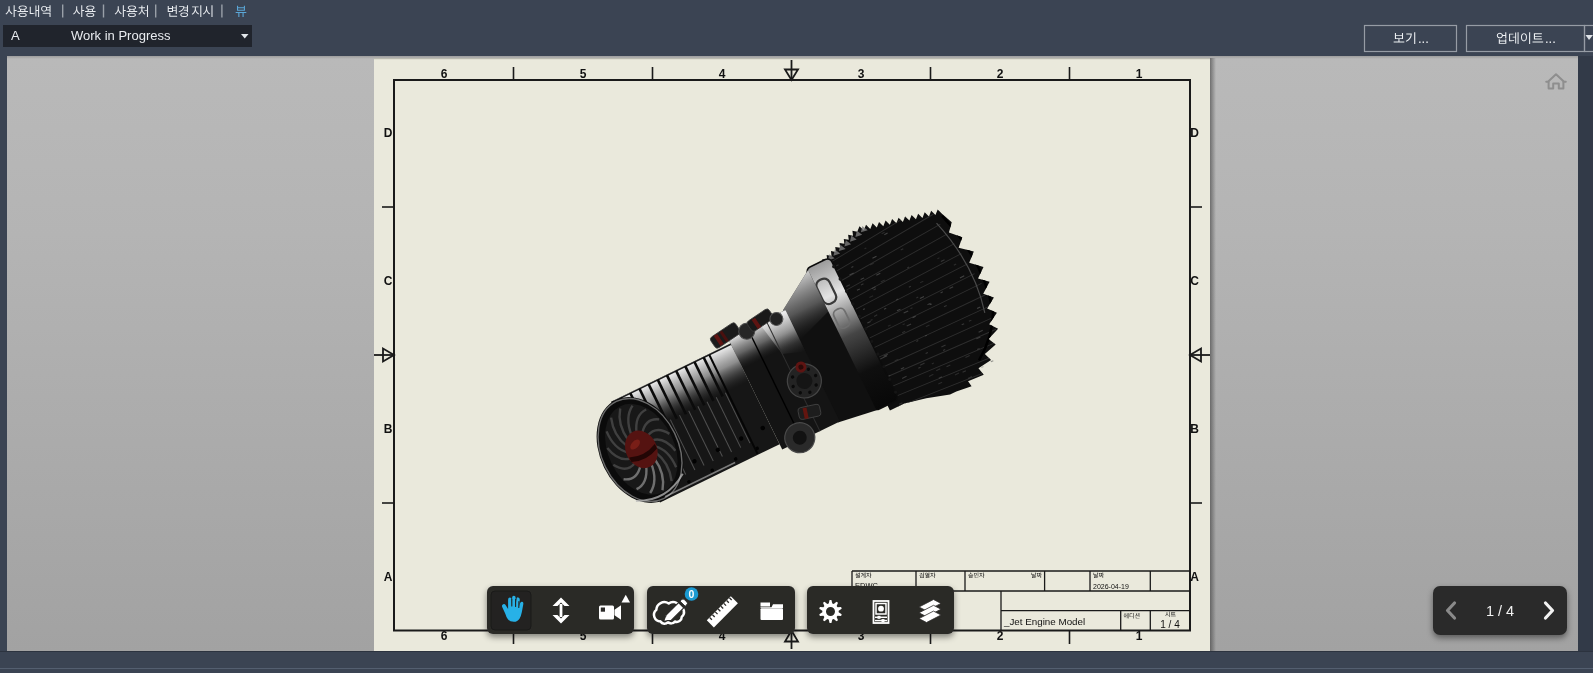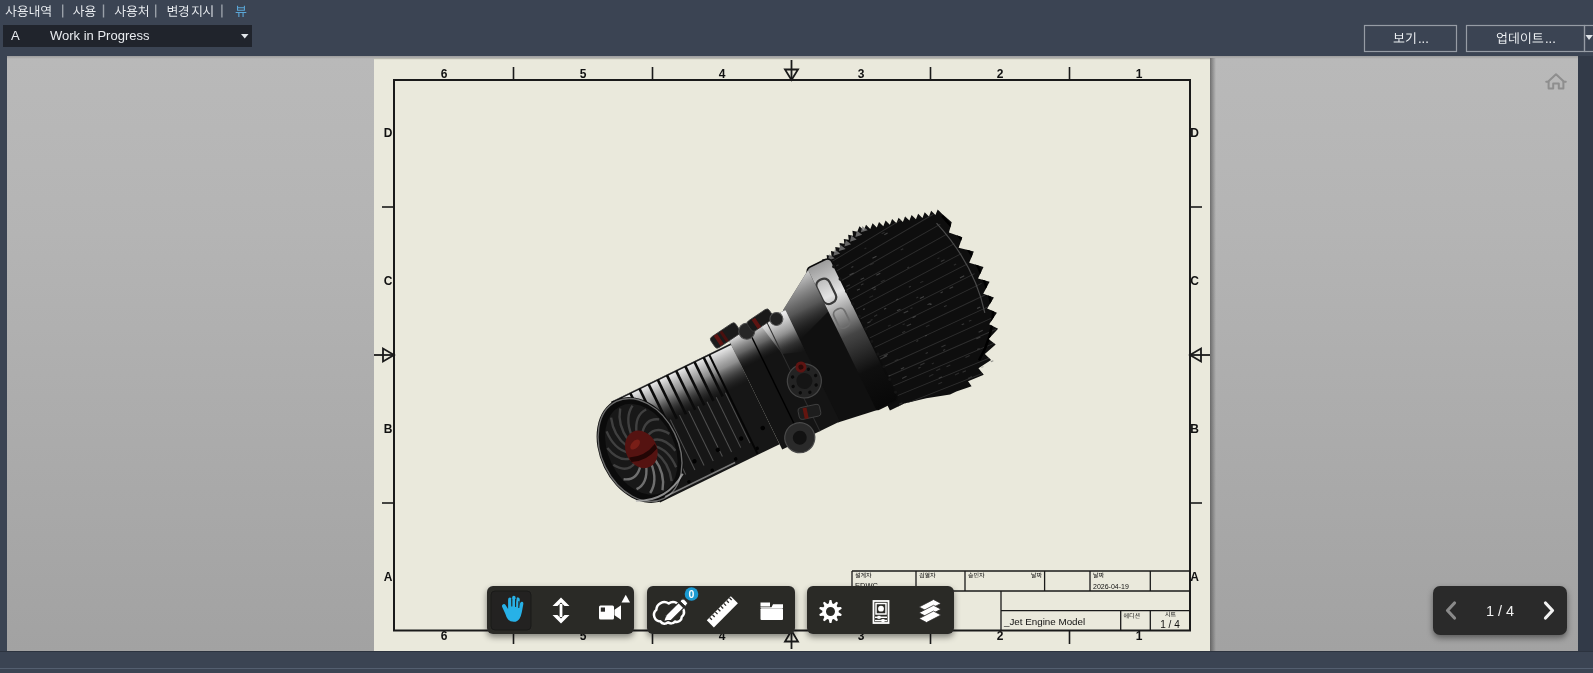--- a/index.html
+++ b/index.html
@@ -11,21 +11,21 @@
     <path transform="translate(114.2,16)" d="M3.53 -9.73L4.41 -9.73L4.41 -7.62Q4.41 -6.66 4.16 -5.72Q3.92 -4.78 3.48 -3.96Q3.03 -3.14 2.44 -2.51Q1.84 -1.88 1.14 -1.50L0.48 -2.36Q1.12 -2.69 1.68 -3.24Q2.23 -3.80 2.65 -4.51Q3.06 -5.22 3.30 -6.02Q3.53 -6.81 3.53 -7.62L3.53 -9.73Z M3.72 -9.73L4.59 -9.73L4.59 -7.62Q4.59 -6.86 4.82 -6.09Q5.05 -5.31 5.46 -4.63Q5.88 -3.95 6.41 -3.42Q6.95 -2.89 7.58 -2.58L6.91 -1.72Q6.22 -2.09 5.64 -2.70Q5.06 -3.30 4.63 -4.09Q4.20 -4.88 3.96 -5.78Q3.72 -6.69 3.72 -7.62L3.72 -9.73Z M8.61 -10.75L9.69 -10.75L9.69 1.02L8.61 1.02L8.61 -10.75Z M9.44 -5.98L11.61 -5.98L11.61 -5.08L9.44 -5.08L9.44 -5.98Z M15.02 -6.77L16.10 -6.77L16.10 -4.55L15.02 -4.55L15.02 -6.77Z M19.33 -6.77L20.41 -6.77L20.41 -4.55L19.33 -4.55L19.33 -6.77Z M12.39 -4.94L23.02 -4.94L23.02 -4.06L12.39 -4.06L12.39 -4.94Z M17.71 -3.17Q19.58 -3.17 20.65 -2.64Q21.72 -2.11 21.72 -1.09Q21.72 -0.09 20.65 0.45Q19.58 1.00 17.71 1.00Q15.82 1.00 14.75 0.45Q13.68 -0.09 13.68 -1.09Q13.68 -2.11 14.75 -2.64Q15.82 -3.17 17.71 -3.17Z M17.71 -2.34Q16.78 -2.34 16.13 -2.20Q15.47 -2.05 15.12 -1.77Q14.77 -1.50 14.77 -1.09Q14.77 -0.69 15.12 -0.41Q15.47 -0.12 16.13 0.02Q16.78 0.16 17.71 0.16Q18.63 0.16 19.28 0.02Q19.94 -0.12 20.29 -0.41Q20.64 -0.69 20.64 -1.09Q20.64 -1.50 20.29 -1.77Q19.94 -2.05 19.28 -2.20Q18.63 -2.34 17.71 -2.34Z M17.71 -10.53Q18.99 -10.53 19.92 -10.27Q20.85 -10.02 21.35 -9.52Q21.85 -9.03 21.85 -8.34Q21.85 -7.67 21.35 -7.18Q20.85 -6.69 19.92 -6.43Q18.99 -6.17 17.71 -6.17Q16.44 -6.17 15.51 -6.43Q14.58 -6.69 14.08 -7.18Q13.58 -7.67 13.58 -8.34Q13.58 -9.03 14.08 -9.52Q14.58 -10.02 15.51 -10.27Q16.44 -10.53 17.71 -10.53Z M17.71 -9.69Q16.78 -9.69 16.10 -9.53Q15.41 -9.38 15.04 -9.08Q14.68 -8.78 14.68 -8.34Q14.68 -7.92 15.04 -7.62Q15.41 -7.33 16.10 -7.16Q16.78 -7.00 17.71 -7.00Q18.64 -7.00 19.32 -7.16Q20.00 -7.33 20.37 -7.62Q20.74 -7.92 20.74 -8.34Q20.74 -8.78 20.37 -9.08Q20.00 -9.38 19.32 -9.53Q18.64 -9.69 17.71 -9.69Z M32.76 -10.75L33.82 -10.75L33.82 1.02L32.76 1.02L32.76 -10.75Z M30.23 -6.03L33.07 -6.03L33.07 -5.14L30.23 -5.14L30.23 -6.03Z M27.15 -7.95L28.01 -7.95L28.01 -6.94Q28.01 -6.02 27.77 -5.14Q27.54 -4.27 27.10 -3.52Q26.66 -2.77 26.08 -2.18Q25.49 -1.59 24.79 -1.25L24.18 -2.09Q24.82 -2.41 25.37 -2.91Q25.91 -3.42 26.31 -4.07Q26.71 -4.72 26.93 -5.45Q27.15 -6.19 27.15 -6.94L27.15 -7.95Z M27.35 -7.95L28.21 -7.95L28.21 -6.94Q28.21 -6.22 28.44 -5.52Q28.66 -4.81 29.07 -4.20Q29.48 -3.58 30.03 -3.09Q30.58 -2.61 31.23 -2.30L30.63 -1.47Q29.93 -1.80 29.33 -2.35Q28.73 -2.91 28.28 -3.63Q27.83 -4.36 27.59 -5.20Q27.35 -6.05 27.35 -6.94L27.35 -7.95Z M24.49 -8.70L30.82 -8.70L30.82 -7.84L24.49 -7.84L24.49 -8.70Z M27.15 -10.53L28.23 -10.53L28.23 -8.22L27.15 -8.22L27.15 -10.53Z" fill="#e8ebef"></path>
     <path transform="translate(166.5,16)" d="M6.27 -8.59L9.66 -8.59L9.66 -7.70L6.27 -7.70L6.27 -8.59Z M6.27 -6.06L9.67 -6.06L9.67 -5.17L6.27 -5.17L6.27 -6.06Z M9.23 -10.73L10.31 -10.73L10.31 -2.05L9.23 -2.05L9.23 -10.73Z M2.77 -0.14L10.59 -0.14L10.59 0.75L2.77 0.75L2.77 -0.14Z M2.77 -2.89L3.84 -2.89L3.84 0.31L2.77 0.31L2.77 -2.89Z M1.22 -9.95L2.30 -9.95L2.30 -7.89L5.47 -7.89L5.47 -9.95L6.53 -9.95L6.53 -4.03L1.22 -4.03L1.22 -9.95Z M2.30 -7.05L2.30 -4.92L5.47 -4.92L5.47 -7.05L2.30 -7.05Z M17.48 -8.58L20.62 -8.58L20.62 -7.70L17.48 -7.70L17.48 -8.58Z M17.38 -6.14L20.55 -6.14L20.55 -5.25L17.38 -5.25L17.38 -6.14Z M20.44 -10.75L21.52 -10.75L21.52 -3.70L20.44 -3.70L20.44 -10.75Z M16.77 -9.86L17.92 -9.86Q17.92 -8.36 17.26 -7.15Q16.59 -5.94 15.37 -5.07Q14.14 -4.20 12.44 -3.70L12.02 -4.56Q13.52 -5.00 14.58 -5.71Q15.64 -6.42 16.20 -7.35Q16.77 -8.28 16.77 -9.39L16.77 -9.86Z M12.61 -9.86L17.50 -9.86L17.50 -8.98L12.61 -8.98L12.61 -9.86Z M17.70 -3.58Q18.89 -3.58 19.76 -3.30Q20.62 -3.03 21.10 -2.52Q21.58 -2.02 21.58 -1.31Q21.58 -0.61 21.10 -0.10Q20.62 0.41 19.76 0.68Q18.89 0.95 17.70 0.95Q16.52 0.95 15.64 0.68Q14.77 0.41 14.29 -0.10Q13.81 -0.61 13.81 -1.31Q13.81 -2.02 14.29 -2.52Q14.77 -3.03 15.64 -3.30Q16.52 -3.58 17.70 -3.58Z M17.70 -2.72Q16.84 -2.72 16.21 -2.55Q15.58 -2.38 15.23 -2.06Q14.88 -1.75 14.88 -1.31Q14.88 -0.88 15.23 -0.55Q15.58 -0.23 16.21 -0.07Q16.84 0.09 17.70 0.09Q18.56 0.09 19.20 -0.07Q19.83 -0.23 20.18 -0.55Q20.53 -0.88 20.53 -1.31Q20.53 -1.75 20.18 -2.06Q19.83 -2.38 19.20 -2.55Q18.56 -2.72 17.70 -2.72Z M28.33 -9.06L29.20 -9.06L29.20 -7.16Q29.20 -6.23 28.94 -5.33Q28.67 -4.42 28.21 -3.62Q27.75 -2.83 27.14 -2.22Q26.53 -1.61 25.83 -1.25L25.20 -2.11Q25.84 -2.42 26.41 -2.95Q26.97 -3.48 27.40 -4.18Q27.83 -4.88 28.08 -5.64Q28.33 -6.41 28.33 -7.16L28.33 -9.06Z M28.53 -9.06L29.41 -9.06L29.41 -7.16Q29.41 -6.42 29.65 -5.69Q29.89 -4.95 30.33 -4.31Q30.77 -3.67 31.33 -3.17Q31.89 -2.67 32.55 -2.39L31.94 -1.53Q31.22 -1.88 30.60 -2.45Q29.98 -3.02 29.52 -3.77Q29.06 -4.52 28.80 -5.38Q28.53 -6.23 28.53 -7.16L28.53 -9.06Z M25.59 -9.55L32.16 -9.55L32.16 -8.64L25.59 -8.64L25.59 -9.55Z M33.75 -10.75L34.83 -10.75L34.83 1.02L33.75 1.02L33.75 -10.75Z M39.52 -9.73L40.41 -9.73L40.41 -7.62Q40.41 -6.61 40.15 -5.66Q39.89 -4.72 39.43 -3.89Q38.97 -3.06 38.35 -2.43Q37.73 -1.80 37.02 -1.44L36.34 -2.33Q37.02 -2.62 37.59 -3.18Q38.16 -3.73 38.59 -4.45Q39.02 -5.17 39.27 -5.98Q39.52 -6.80 39.52 -7.62L39.52 -9.73Z M39.69 -9.73L40.58 -9.73L40.58 -7.62Q40.58 -6.81 40.82 -6.04Q41.06 -5.27 41.50 -4.57Q41.94 -3.88 42.51 -3.35Q43.08 -2.83 43.72 -2.52L43.08 -1.66Q42.36 -2.00 41.75 -2.61Q41.14 -3.22 40.68 -4.02Q40.22 -4.81 39.95 -5.73Q39.69 -6.66 39.69 -7.62L39.69 -9.73Z M44.95 -10.75L46.03 -10.75L46.03 1.02L44.95 1.02L44.95 -10.75Z" fill="#e8ebef"></path>
     <path transform="translate(235,16)" d="M3.31 -3.73L4.41 -3.73L4.41 1.02L3.31 1.02L3.31 -3.73Z M7.53 -3.73L8.61 -3.73L8.61 1.02L7.53 1.02L7.53 -3.73Z M0.64 -3.88L11.30 -3.88L11.30 -3.00L0.64 -3.00L0.64 -3.88Z M1.98 -10.30L3.06 -10.30L3.06 -8.72L8.88 -8.72L8.88 -10.30L9.94 -10.30L9.94 -5.27L1.98 -5.27L1.98 -10.30Z M3.06 -7.84L3.06 -6.16L8.88 -6.16L8.88 -7.84L3.06 -7.84Z" fill="#5ba7d7"></path>
     <rect x="62" y="4.5" width="1.4" height="13" fill="#99a0a8"></rect>
     <rect x="102.8" y="4.5" width="1.4" height="13" fill="#99a0a8"></rect>
     <rect x="155" y="4.5" width="1.4" height="13" fill="#99a0a8"></rect>
     <rect x="221.2" y="4.5" width="1.4" height="13" fill="#99a0a8"></rect>
   </svg>
 <div class="abs" style="left:3px;top:25px;width:249px;height:22px;background:#20242c;color:#e8ebef;font-size:13px;line-height:22px">
     <span style="position:absolute;left:8px">A</span>
-    <span style="position:absolute;left:47px">Work in Progress</span>
+    <span style="position:absolute;left:68px">Work in Progress</span>
     <svg class="abs" style="left:238px;top:9px" width="8" height="5">
       <path d="M0 0 L7.5 0 L3.75 4.5 Z" fill="#e3e7eb"></path>
     </svg>
   </div>
 <svg class="abs" style="left:1360px;top:22px" width="233px" height="34" viewBox="0 0 233 34">
 <rect x="4.5" y="3.5" width="92" height="26" fill="none" stroke="#969ca5" stroke-width="1.2"></rect>
 <g transform="translate(33,21)">
       <path transform="translate(0,0)" d="M0.66 -1.38L11.31 -1.38L11.31 -0.48L0.66 -0.48L0.66 -1.38Z M5.42 -4.20L6.48 -4.20L6.48 -1.12L5.42 -1.12L5.42 -4.20Z M1.91 -9.92L2.97 -9.92L2.97 -7.83L8.95 -7.83L8.95 -9.92L10.03 -9.92L10.03 -3.91L1.91 -3.91L1.91 -9.92Z M2.97 -6.94L2.97 -4.78L8.95 -4.78L8.95 -6.94L2.97 -6.94Z M21.17 -10.75L22.25 -10.75L22.25 1.00L21.17 1.00L21.17 -10.75Z M17.72 -9.48L18.78 -9.48Q18.78 -8.20 18.48 -7.02Q18.19 -5.84 17.53 -4.78Q16.88 -3.72 15.84 -2.81Q14.80 -1.91 13.33 -1.19L12.75 -2.05Q14.45 -2.88 15.55 -3.97Q16.66 -5.06 17.19 -6.41Q17.72 -7.75 17.72 -9.31L17.72 -9.48Z M13.30 -9.48L18.19 -9.48L18.19 -8.61L13.30 -8.61L13.30 -9.48Z" fill="#eef1f4"></path>
       <text x="25" y="0" font-size="13" fill="#eef1f4">...</text>
     </g>

